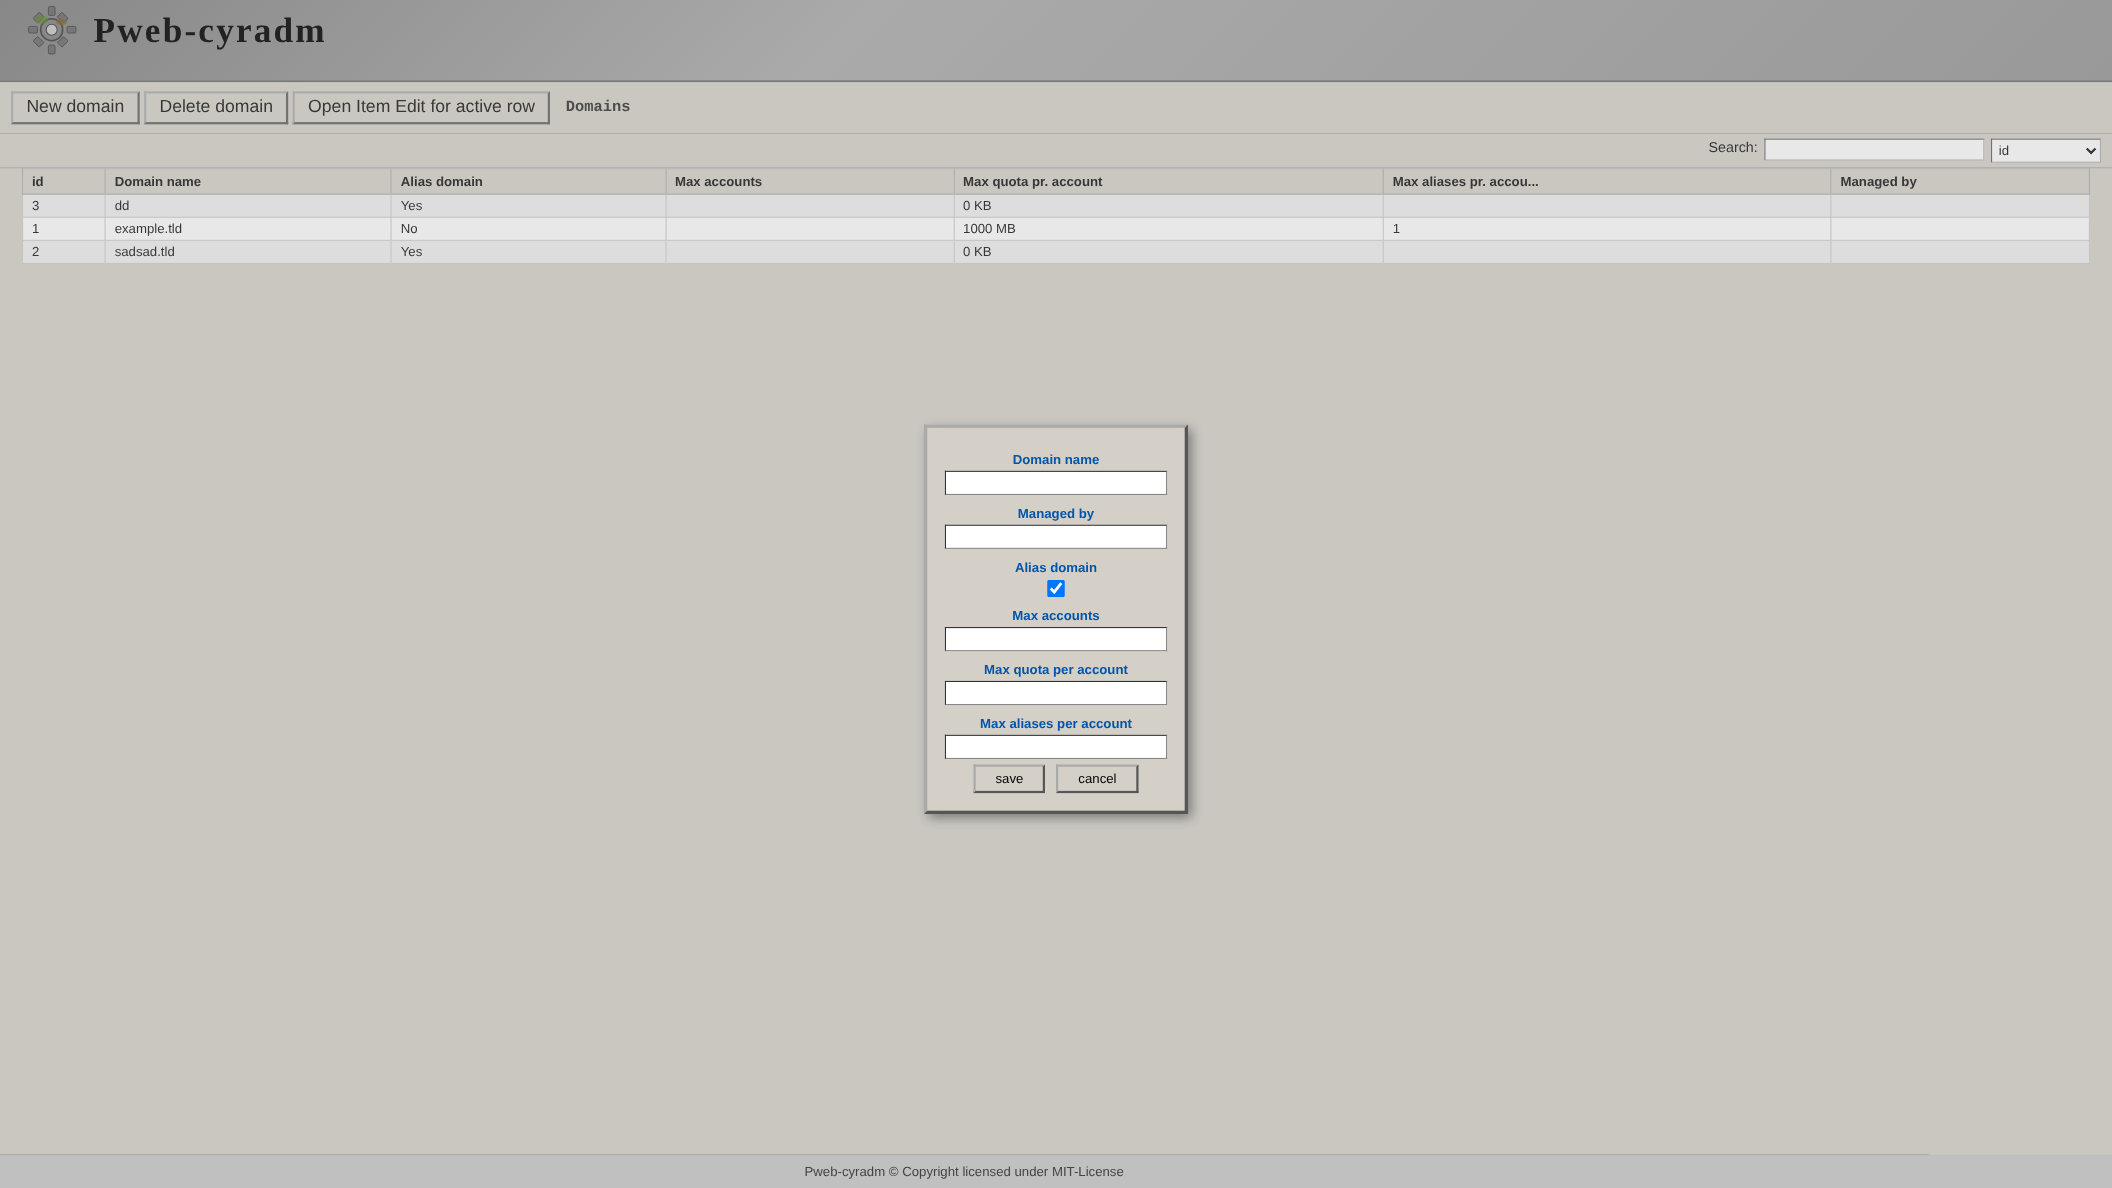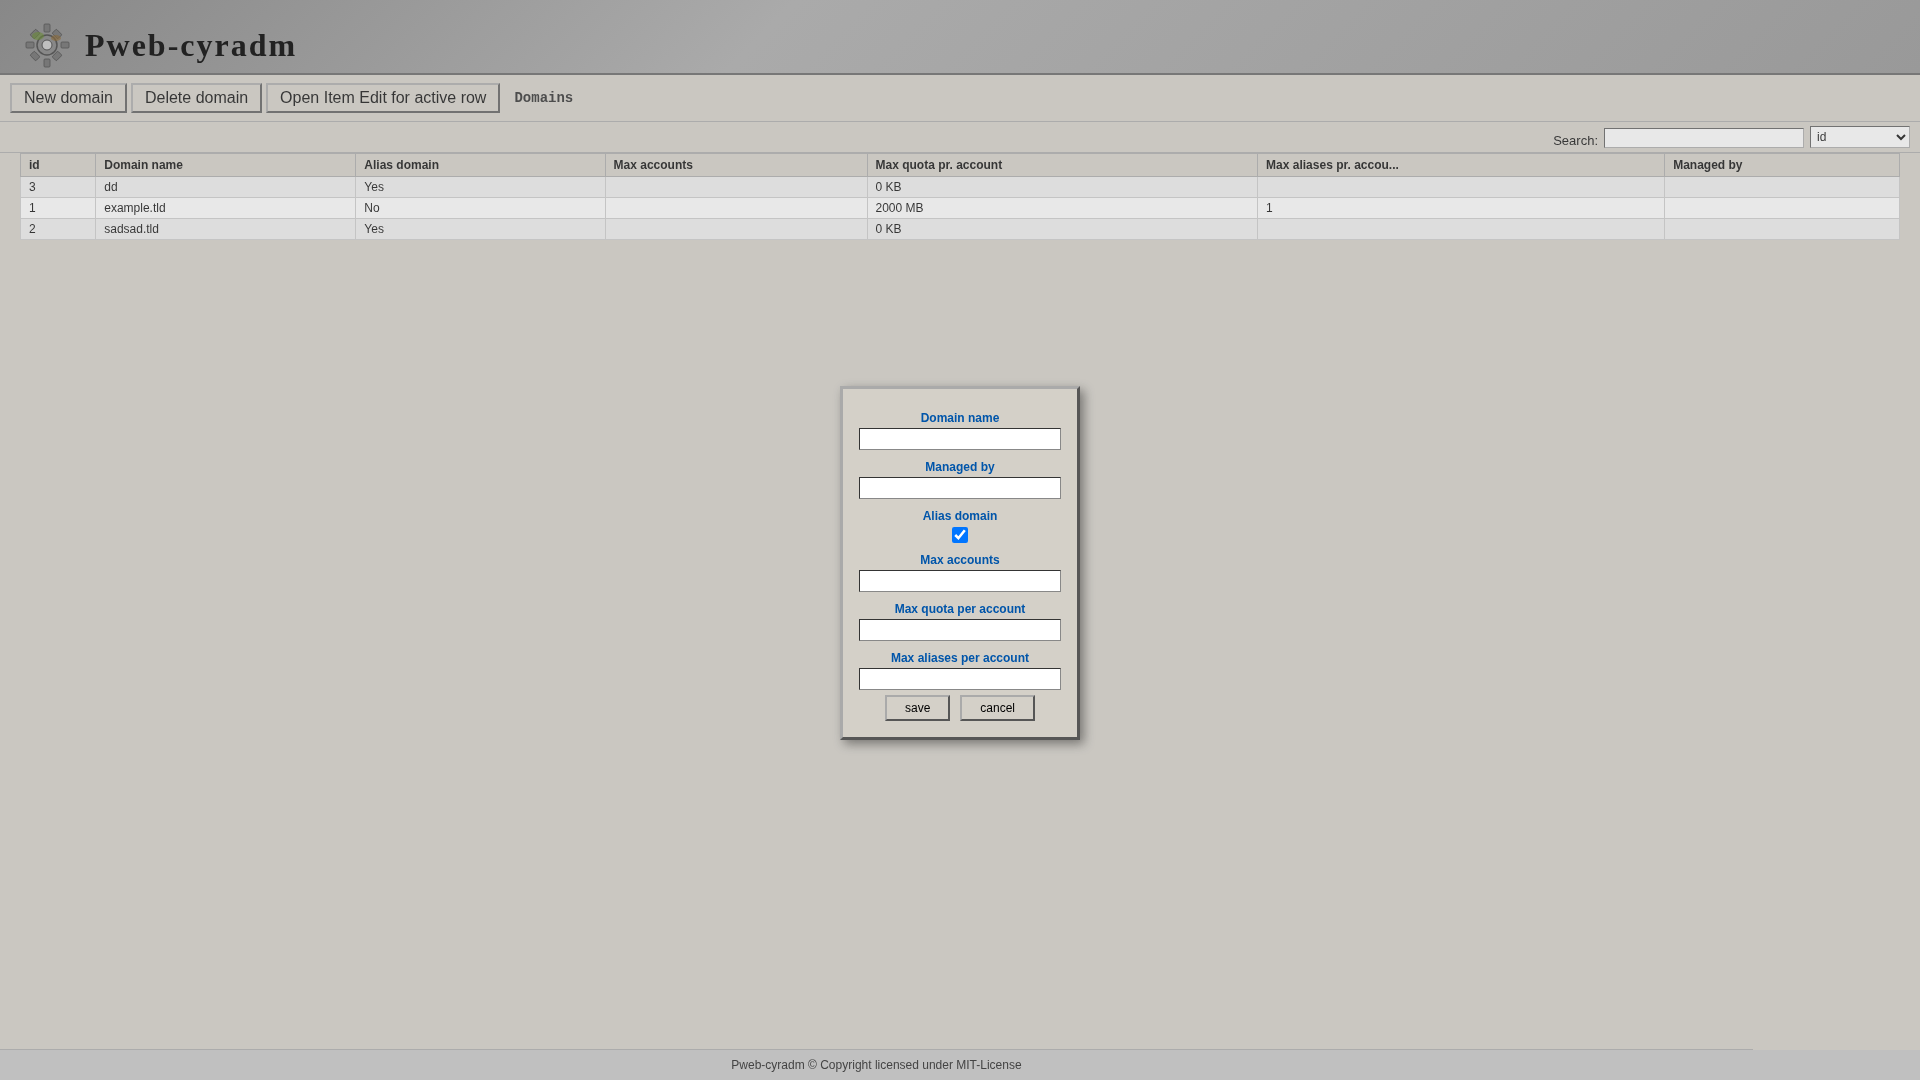--- a/index.html
+++ b/index.html
@@ -9,21 +9,21 @@
       background: #c0c0c0;
       min-height: 1080px;
       width: 1920px;
     }
 
     
     #header {
       background: linear-gradient(135deg, #888 0%, #aaa 40%, #999 100%);
       height: 75px;
       display: flex;
-      align-items: flex-end;
+      align-items: flex-start;
       padding: 0 20px;
       border-bottom: 2px solid #777;
     }
     #logo-area {
       display: flex;
       align-items: center;
       gap: 10px;
     }
     #logo-icon {
       width: 55px;
@@ -93,21 +93,21 @@
       margin-left: 10px;
       font-size: 14px;
       font-weight: bold;
       color: #222;
       font-family: Liberation Mono, monospace;
     }
 
     
     #search-bar {
       display: flex;
-      align-items: flex-end;
+      align-items: flex-start;
       justify-content: flex-end;
       padding: 4px 10px;
       background: #d4d0c8;
       border-bottom: 1px solid #aaa;
       gap: 6px;
     }
     #search-input {
       width: 200px;
       padding: 2px 4px;
       border: 1px inset #aaa;
@@ -303,21 +303,21 @@
             <td>0 KB</td>
             <td></td>
             <td></td>
           </tr>
 
           <tr>
             <td>1</td>
             <td>example.tld</td>
             <td>No</td>
             <td></td>
-            <td>2000 MB</td>
+            <td>1000 MB</td>
             <td>1</td>
             <td></td>
           </tr>
 
           <tr>
             <td>2</td>
             <td>sadsad.tld</td>
             <td>Yes</td>
             <td></td>
             <td>0 KB</td>

